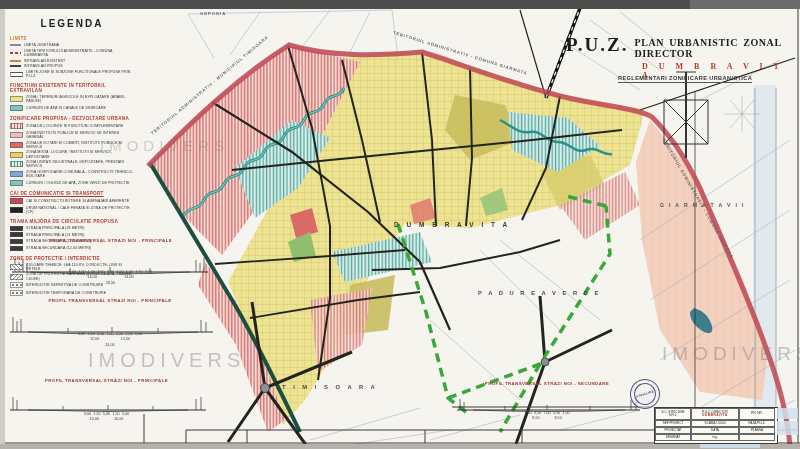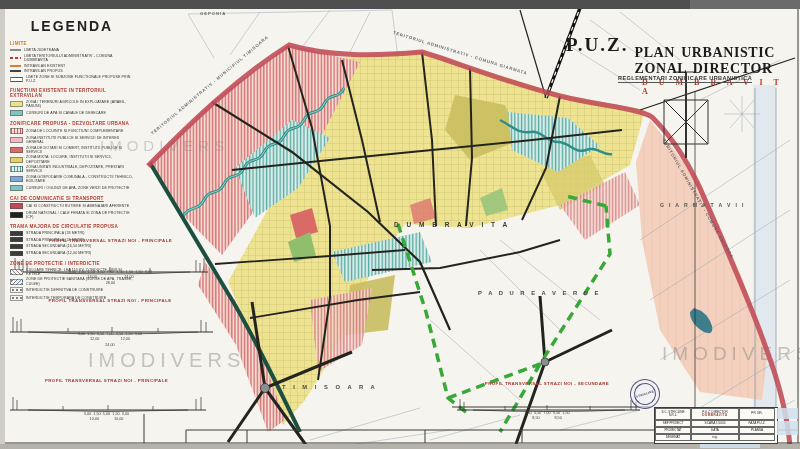--- a/index.html
+++ b/index.html
@@ -9,21 +9,21 @@
   .edge-top-l{position:absolute;left:690px;top:0;width:110px;height:9px;background:#6b6b6b;}
   .edge-left{position:absolute;left:0;top:9px;width:5px;height:435px;background:#cfcdc6;}
   .edge-bottom{position:absolute;left:0;top:444px;width:800px;height:5px;background:#b5b2ac;}
   svg.map{position:absolute;left:0;top:0;}
   .zone{stroke:none;}
   .pencil{stroke:#9fa9b6;stroke-width:0.7;opacity:0.75;fill:none;}
   .frame{stroke:#3a3a3a;stroke-width:1;fill:none;}
   .road{stroke:#24241f;fill:none;}
   
   .legend{position:absolute;left:10px;top:18px;width:124px;color:#222;}
-  .legend-title{font-size:14px;font-weight:bold;letter-spacing:2px;text-align:center;margin-bottom:7px;}
+  .legend-title{font-size:10px;font-weight:bold;letter-spacing:2px;text-align:center;margin-bottom:7px;}
   .leg-sec{margin-bottom:5px;}
   .leg-head{font-size:4.6px;font-weight:bold;letter-spacing:0.3px;margin:4px 0 2px 0;}
   .leg-head.u{text-decoration:underline;}
   .leg-item{display:flex;align-items:center;margin:1.6px 0;}
   .sw{flex:0 0 11px;height:4px;margin-right:3px;border:0.5px solid rgba(80,80,80,.55);}
   .leg-label{font-size:3.6px;line-height:1.15;color:#333;letter-spacing:0.1px;}
   .sw-line-thin{height:1.5px;background:#8a8a8a;border:none;}
   .sw-line-reddash{height:1.5px;border:none;background:repeating-linear-gradient(90deg,#c0392b 0 3px,transparent 3px 5px);}
   .sw-line-orange{height:2px;border:none;background:#d2813c;}
   .sw-line-dark{height:2px;border:none;background:#444;}
@@ -38,21 +38,21 @@
   .sw-blue{background:#7fa8d9;}
   .sw-roadred{background:#c04a57;}
   .sw-black{background:#222;}
   .sw-dark{background:#3a3a3a;height:3px;}
   .sw-hatchdiag{background:repeating-linear-gradient(45deg,#888 0 1px,#f4f2ec 1px 3px);}
   .sw-hatchdiag2{background:repeating-linear-gradient(-45deg,#6a8aa8 0 1px,#f4f2ec 1px 3px);}
   .sw-circles{background:radial-gradient(circle at 2px 2px,#777 0.7px,transparent 0.8px);background-size:4px 4px;}
   
   .title-block{position:absolute;left:566px;top:34px;width:228px;font-family:"Liberation Serif",serif;color:#1c1c1c;}
   .puz{font-size:19px;font-weight:bold;letter-spacing:2px;display:inline-block;vertical-align:top;}
-  .title-line{display:inline-block;width:148px;font-size:14px;font-weight:bold;letter-spacing:0.6px;margin-left:6px;margin-top:11px;word-spacing:2px;}
+  .title-line{display:inline-block;width:148px;font-size:10px;font-weight:bold;letter-spacing:0.6px;margin-left:6px;margin-top:3px;word-spacing:2px;}
   .title-city{margin-left:76px;margin-top:1px;font-size:8px;font-weight:bold;letter-spacing:4.5px;color:var(--c-title_red,#c0392b);}
   .subtitle{position:absolute;left:618px;top:75px;font-size:5.6px;font-weight:bold;color:#333;
             font-family:"Liberation Sans",sans-serif;letter-spacing:0.4px;border-bottom:0.5px solid #555;padding-bottom:1px;}
   
   .map-label{position:absolute;color:#3d3d3d;font-weight:bold;white-space:nowrap;}
   .lbl-dumbravita{left:394px;top:221px;font-size:6.5px;letter-spacing:3px;}
   .lbl-padurea{left:478px;top:290px;font-size:5.8px;letter-spacing:2.5px;color:#4a4a4a;}
   .lbl-timisoara{left:282px;top:384px;font-size:5.8px;letter-spacing:3px;color:#4a4a4a;}
   .lbl-giarmata{left:660px;top:202px;font-size:5.2px;letter-spacing:1.8px;color:#555;}
   .lbl-geponia{left:200px;top:11px;font-size:4.2px;letter-spacing:1px;color:#666;}

